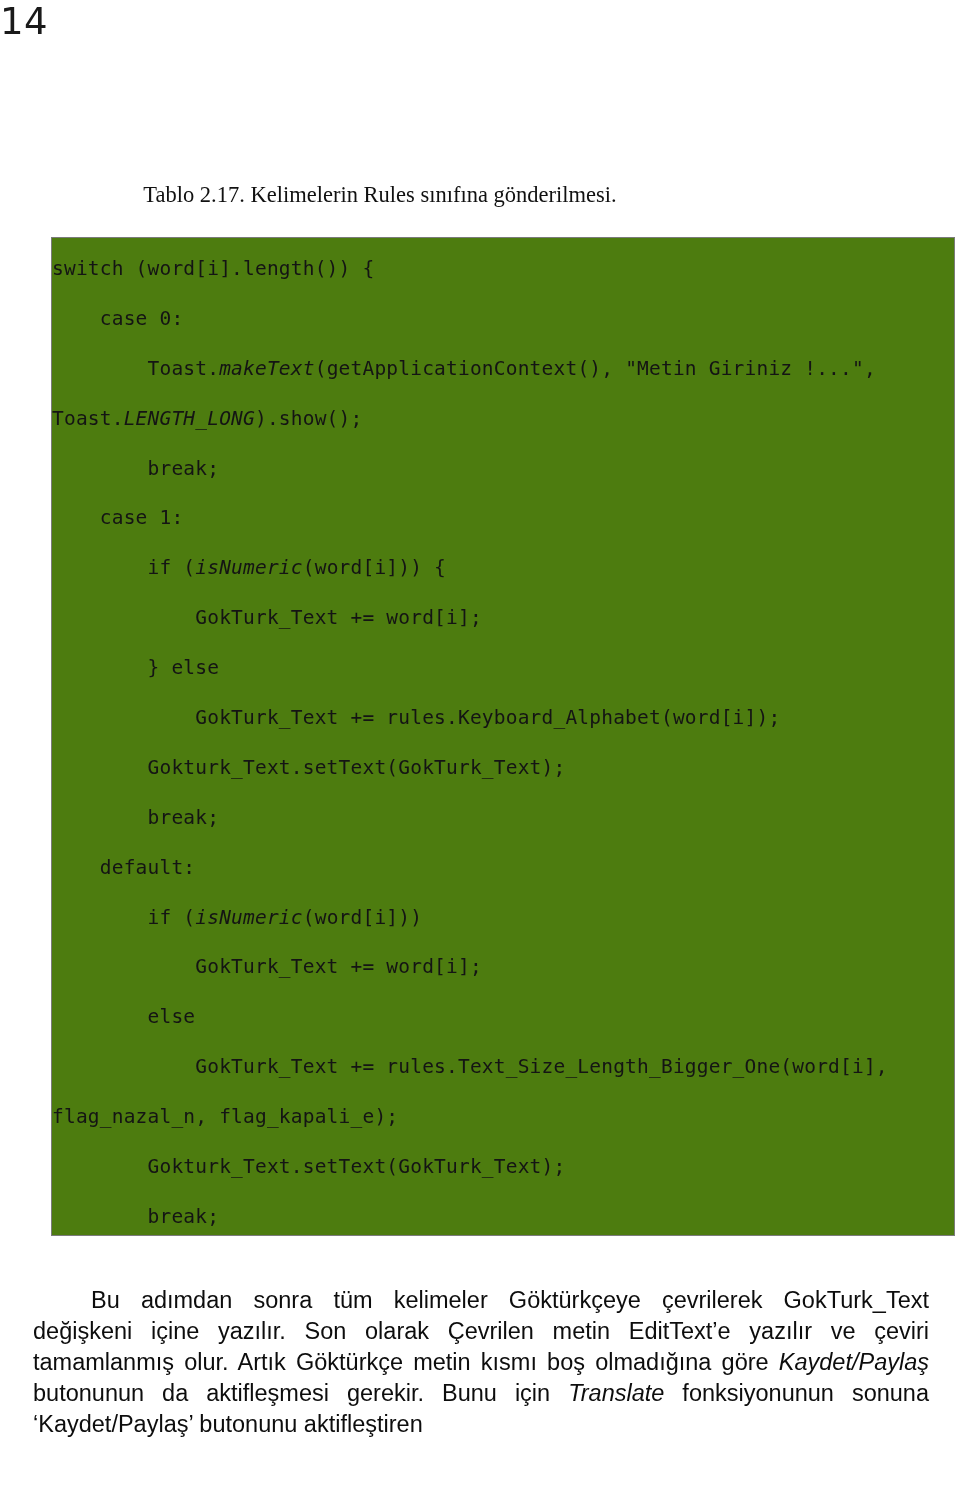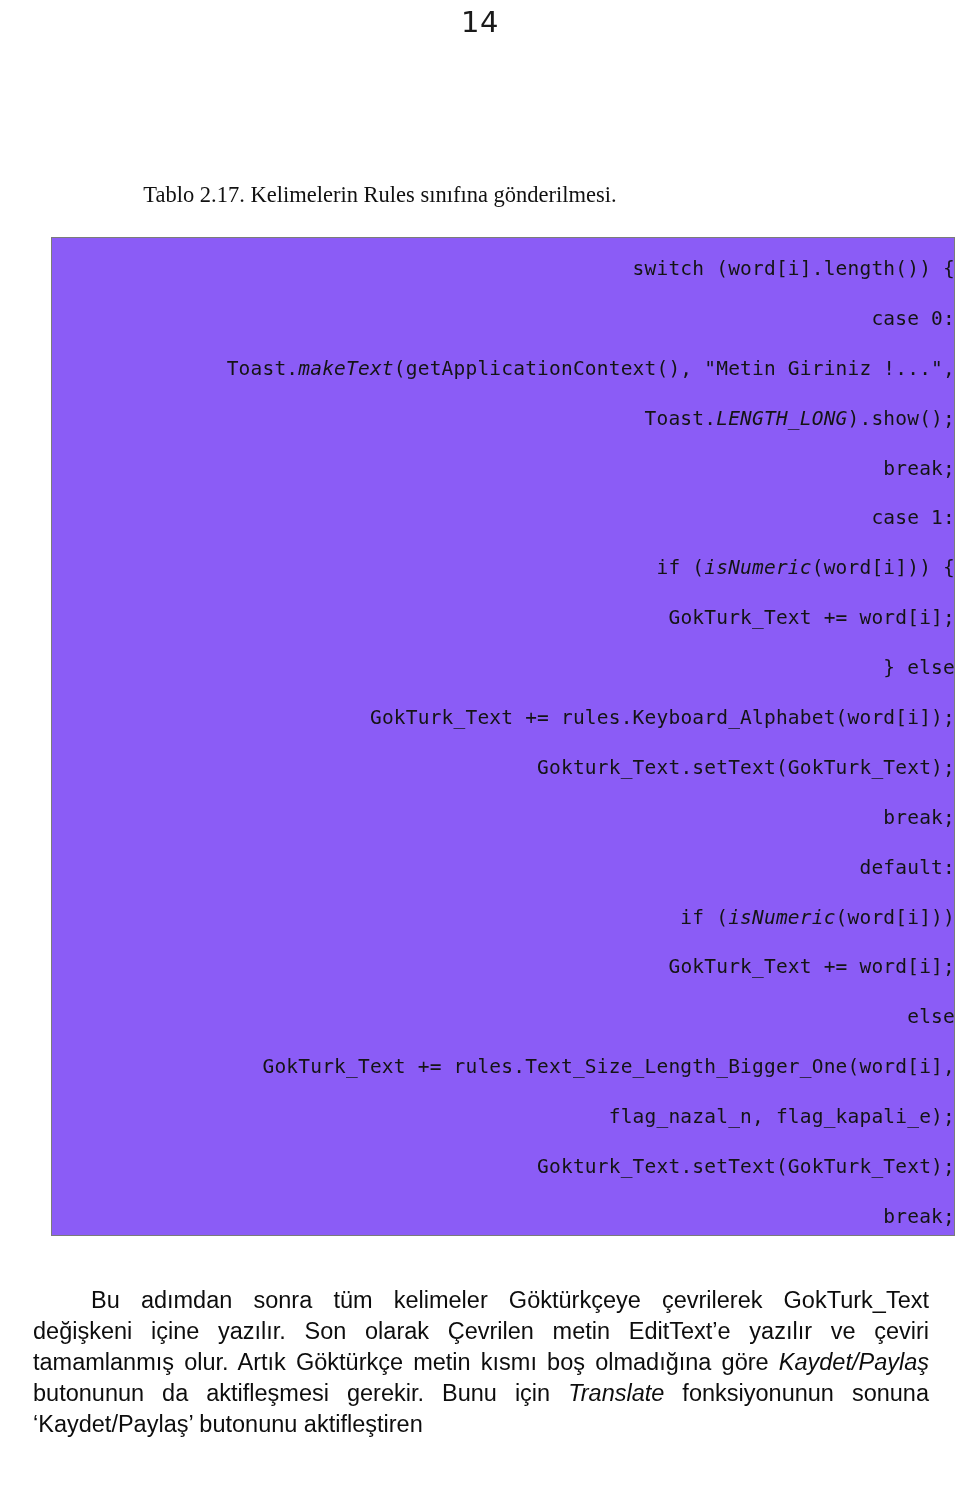--- a/index.html
+++ b/index.html
@@ -15,23 +15,23 @@
     font-family: "Liberation Serif", serif;
     color: #000000;
   }
 
   
   .page-number {
     position: absolute;
     top: 4px;
     left: 0;
     width: 960px;
-    text-align: center;
+    text-align: left;
     font-family: "DejaVu Sans", sans-serif;
-    font-size: 29px;
+    font-size: 37px;
     line-height: 36px;
     letter-spacing: 0.5px;
     color: #1a1a1a;
   }
 
   
   .table-caption {
     position: absolute;
     top: 180px;
     left: 0;
@@ -45,23 +45,22 @@
 
   
   .code-box {
     position: absolute;
     left: 51px;
     top: 237px;
     width: 904px;
     height: 999px;
     box-sizing: border-box;
     border: 1.5px solid #7b7b7b;
-    background: #8b5cf6;
+    background: #4d7c0f;
     overflow: hidden;
-    text-align: right;
   }
   .code-lines {
     position: absolute;
     left: -35px;
     top: 6px;
     width: 938px;
     font-family: "DejaVu Sans Mono", monospace;
     font-size: 19.5px;
     line-height: 49.9px;
     color: #141414;

